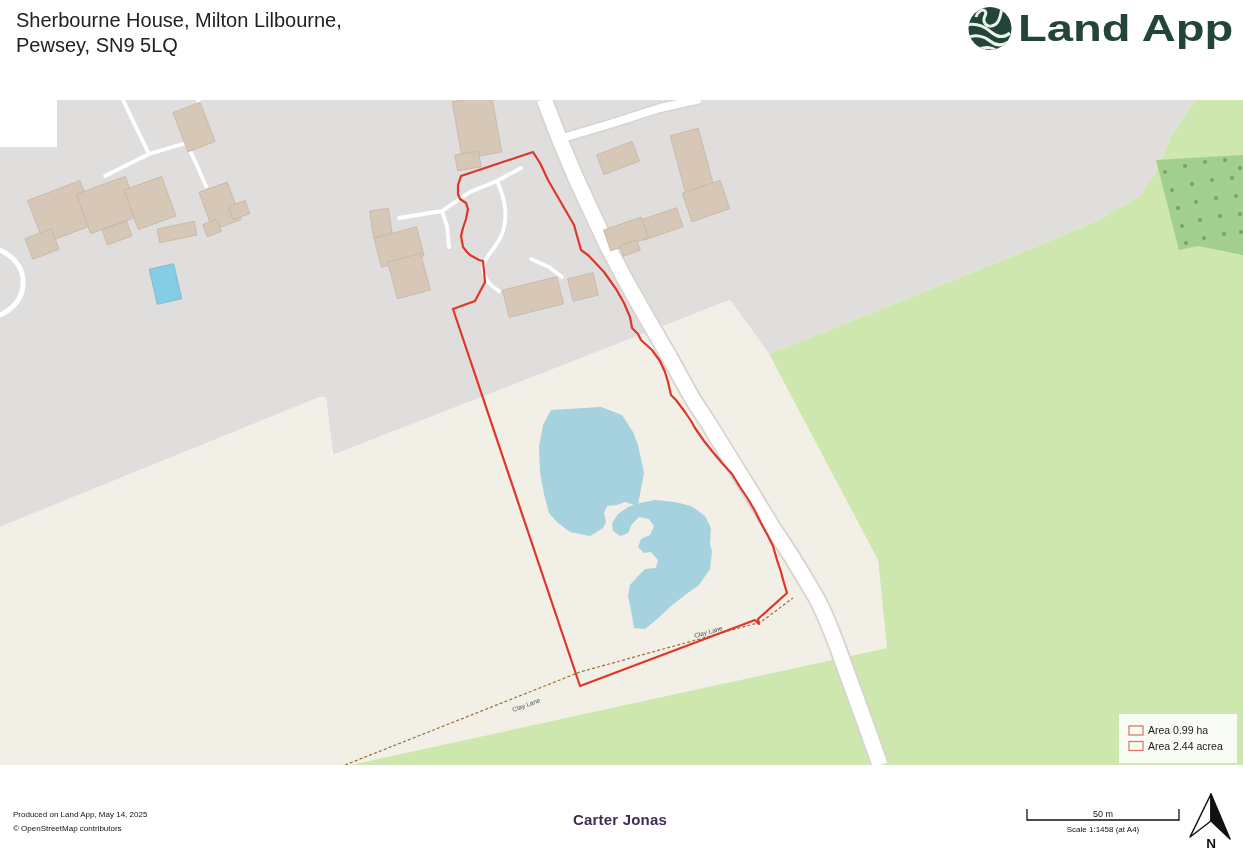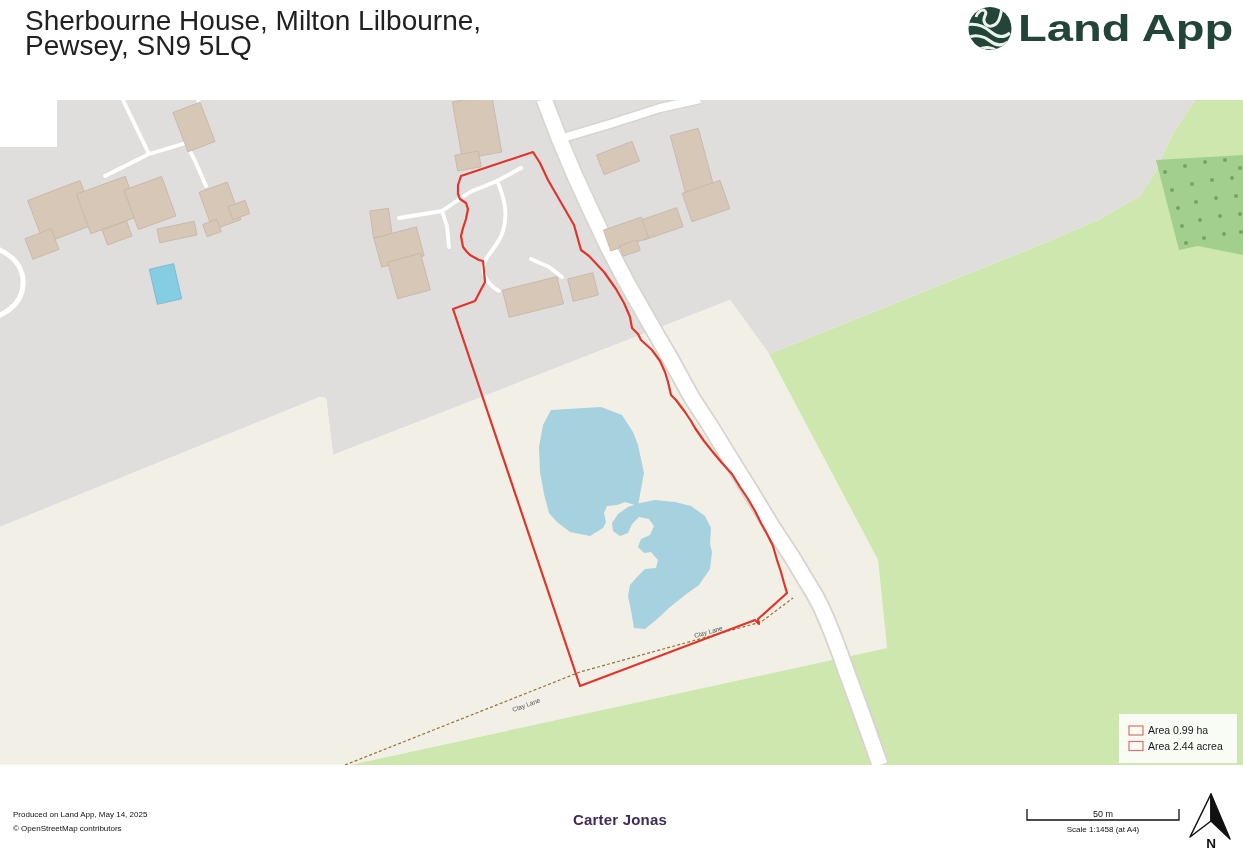--- a/index.html
+++ b/index.html
@@ -1,18 +1,18 @@
 <!DOCTYPE html>
 <html><head>
 <meta charset="utf-8">
 <style>
   html,body{margin:0;padding:0;}
   body{width:1243px;height:858px;background:#ffffff;font-family:"Liberation Sans", sans-serif;position:relative;overflow:hidden;}
   svg{position:absolute;left:0;top:0;}
-  .title{position:absolute;left:25px;top:8px;font-size:28px;line-height:25px;color:#212121;}
+  .title{position:absolute;left:16px;top:8px;font-size:20px;line-height:25px;color:#212121;}
 </style>
 </head>
 <body>
 <div class="title">Sherbourne House, Milton Lilbourne,<br>Pewsey, SN9 5LQ</div>
 <svg width="1243" height="858" viewBox="0 0 1243 858">
   <defs>
     <clipPath id="mapclip">
         <rect x="0" y="100" width="1243" height="665"></rect>
       </clipPath>
     <clipPath id="logoclip">

